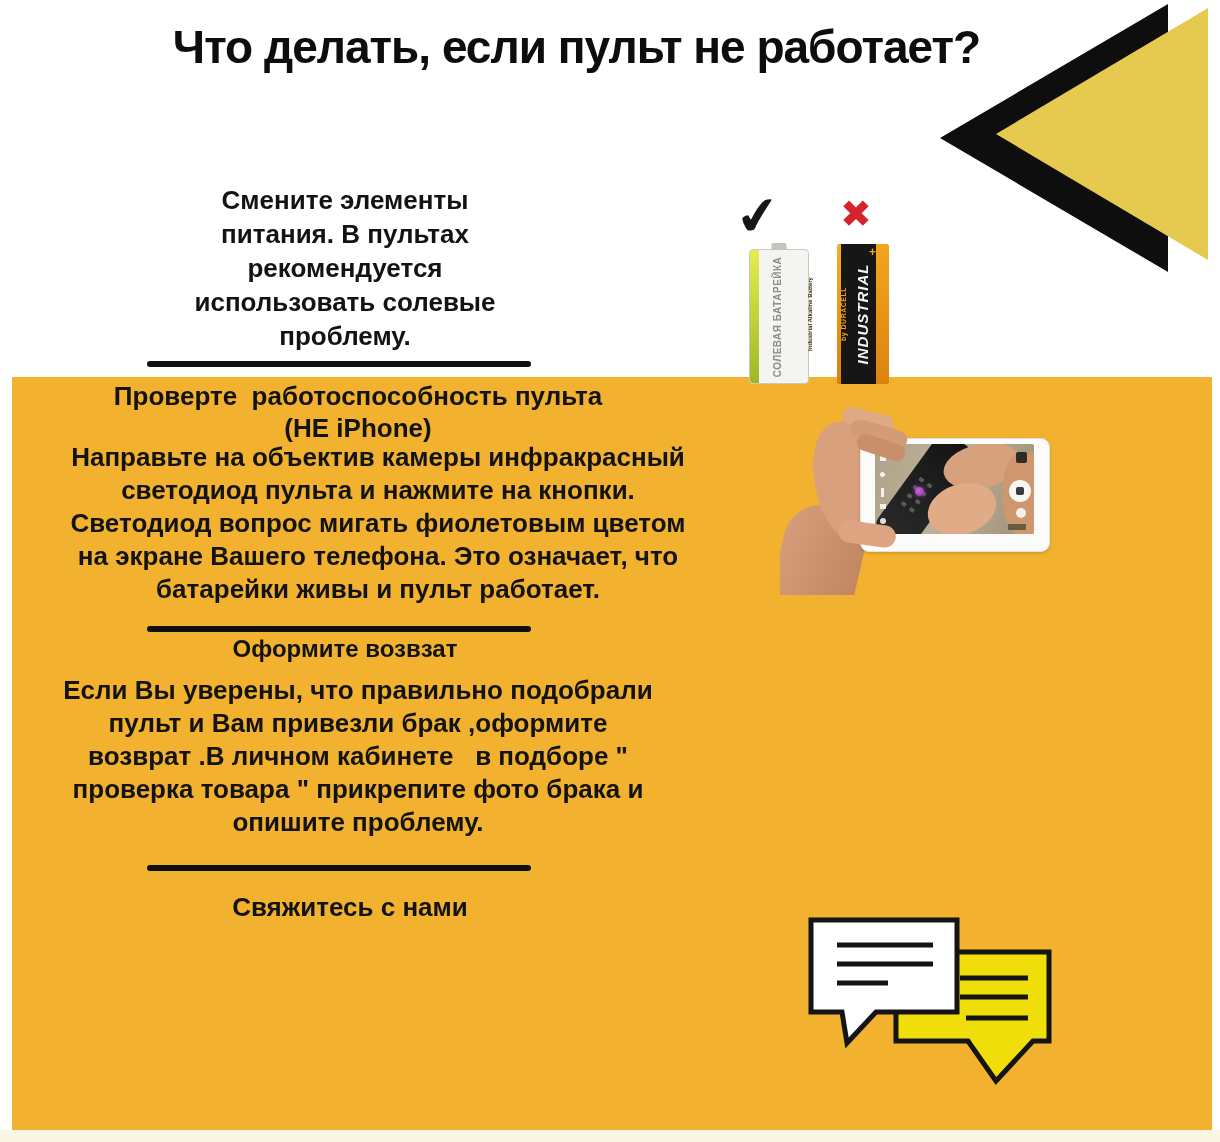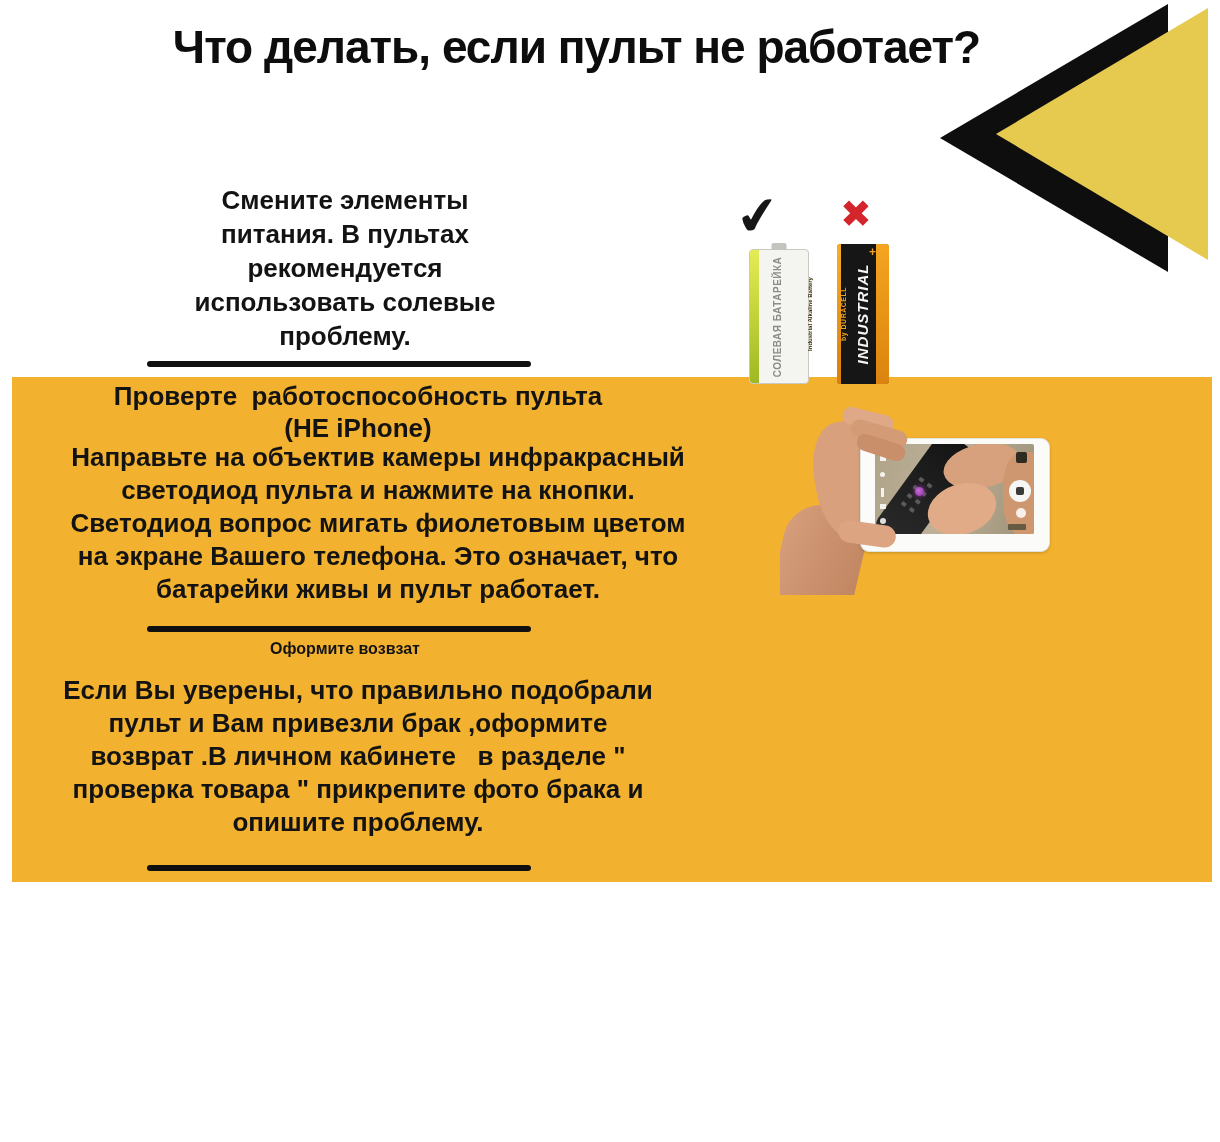--- a/index.html
+++ b/index.html
@@ -1,27 +1,27 @@
 <!DOCTYPE html>
 <html><head>
 <meta charset="utf-8">
 <style>
   html,body{margin:0;padding:0;background:#fff;}
-  .canvas{position:relative;width:1220px;height:882px;background:#FFFFFF;overflow:hidden;
+  .canvas{position:relative;width:1220px;height:1142px;background:#FFFFFF;overflow:hidden;
           font-family:"Liberation Sans","DejaVu Sans",sans-serif;color:#131313;}
   .abs{position:absolute;}
 
   
   .title{top:20px;left:0;width:1153px;text-align:center;font-size:46px;font-weight:bold;
          letter-spacing:-1px;color:#0d0d0d;}
   .lines{white-space:pre-wrap;text-align:center;font-weight:bold;}
   .b1{top:183px;left:145px;width:400px;font-size:26px;line-height:34px;}
   .h2{top:380px;left:28px;width:660px;font-size:26px;line-height:32px;}
   .b2{top:441px;left:38px;width:680px;font-size:26px;line-height:33px;}
-  .h3{top:634px;left:25px;width:640px;font-size:16px;line-height:30px;}
+  .h3{top:634px;left:25px;width:640px;font-size:24px;line-height:30px;}
   .b3{top:674px;left:38px;width:640px;font-size:26px;line-height:33px;}
   .h4{top:892px;left:20px;width:660px;font-size:26px;line-height:30px;}
   .b4{top:928px;left:20px;width:660px;font-size:26px;line-height:33px;}
 
   .divider{height:6px;background:#101010;border-radius:3px;width:384px;left:147px;}
   .d1{top:361px;} .d2{top:626px;} .d3{top:865px;}
 
   
   .panel{left:12px;top:377px;width:1200px;height:753px;background:#F2B12E;}
   .bottom-strip{left:0;top:1130px;width:1220px;height:12px;background:#FAF6E6;}
@@ -170,21 +170,21 @@
     <div class="abs fingertip ft1"></div>
     <div class="abs fingertip ft2"></div>
     <div class="abs fingertip ft3"></div>
     <div class="abs thumb"></div>
   </div>
 
   <div class="abs divider d2"></div>
   <div class="abs lines h3">Оформите возвзат</div>
   <div class="abs lines b3">Если Вы уверены, что правильно подобрали
 пульт и Вам привезли брак ,оформите
-возврат .В личном кабинете   в разделе "
+возврат .В личном кабинете   в подборе "
 проверка товара " прикрепите фото брака и
 опишите проблему.</div>
 
   <div class="abs divider d3"></div>
   <div class="abs lines h4">Свяжитесь с нами</div>
 
   <svg class="abs bubbles" width="280" height="200" viewBox="0 0 280 200">
     <path d="M96,47 H249 V136 H233 L196,176 L168,136 H96 Z" fill="#F0DE0A" stroke="#141414" stroke-width="5" stroke-linejoin="miter"></path>
     <line x1="160" y1="73" x2="228" y2="73" stroke="#141414" stroke-width="5"></line>
     <line x1="160" y1="92" x2="228" y2="92" stroke="#141414" stroke-width="5"></line>

